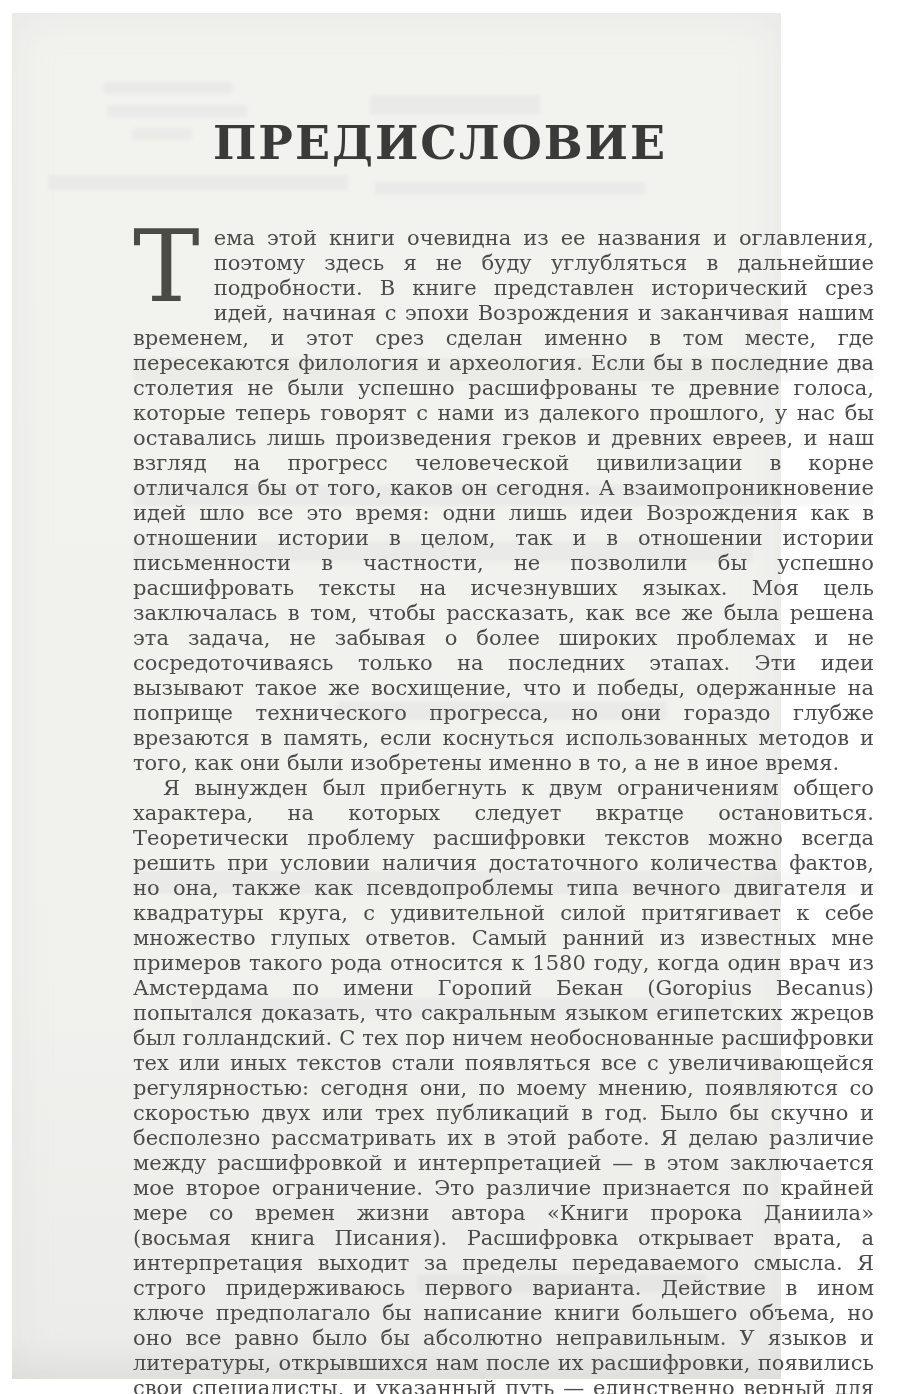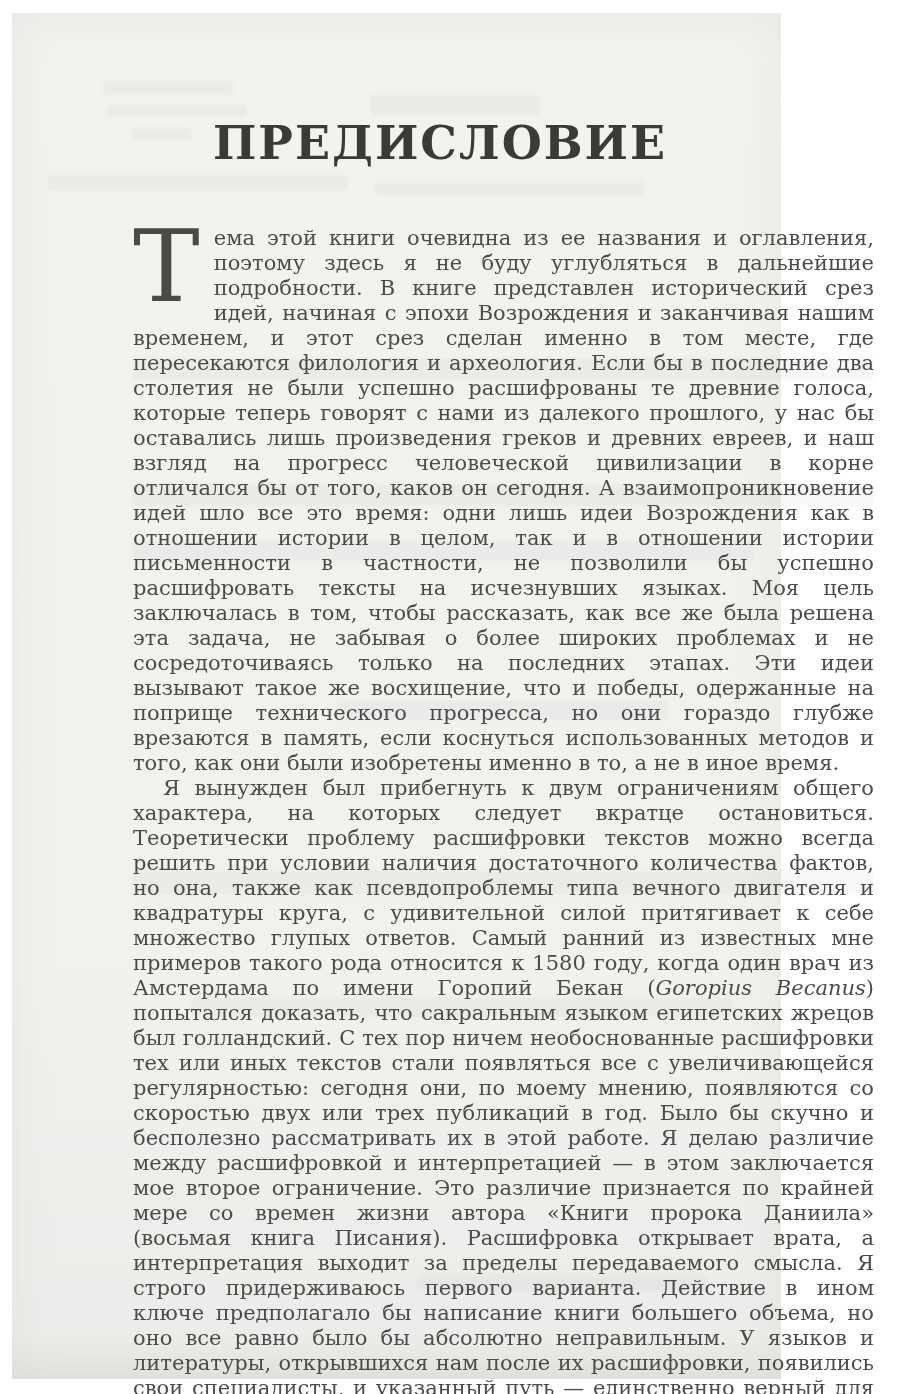--- a/index.html
+++ b/index.html
@@ -52,21 +52,21 @@
   .para.indented { text-indent: 30px; }
   .dropcap {
     float: left;
     font-size: 100px;
     line-height: 76px;
     height: 74px;
     margin: 3px 14px 0 0;
     color: #4a4a46;
     font-weight: 400;
   }
-  .latin-italic { font-style: italic; }
+  .latin-italic { }
 
   
   .ghost {
     position: absolute;
     border-radius: 2px;
     filter: blur(1.5px);
     pointer-events: none;
   }
   .g-grey { background: rgba(140,145,150,0.07); }
   .g-green { background: rgba(150,170,150,0.08); }

